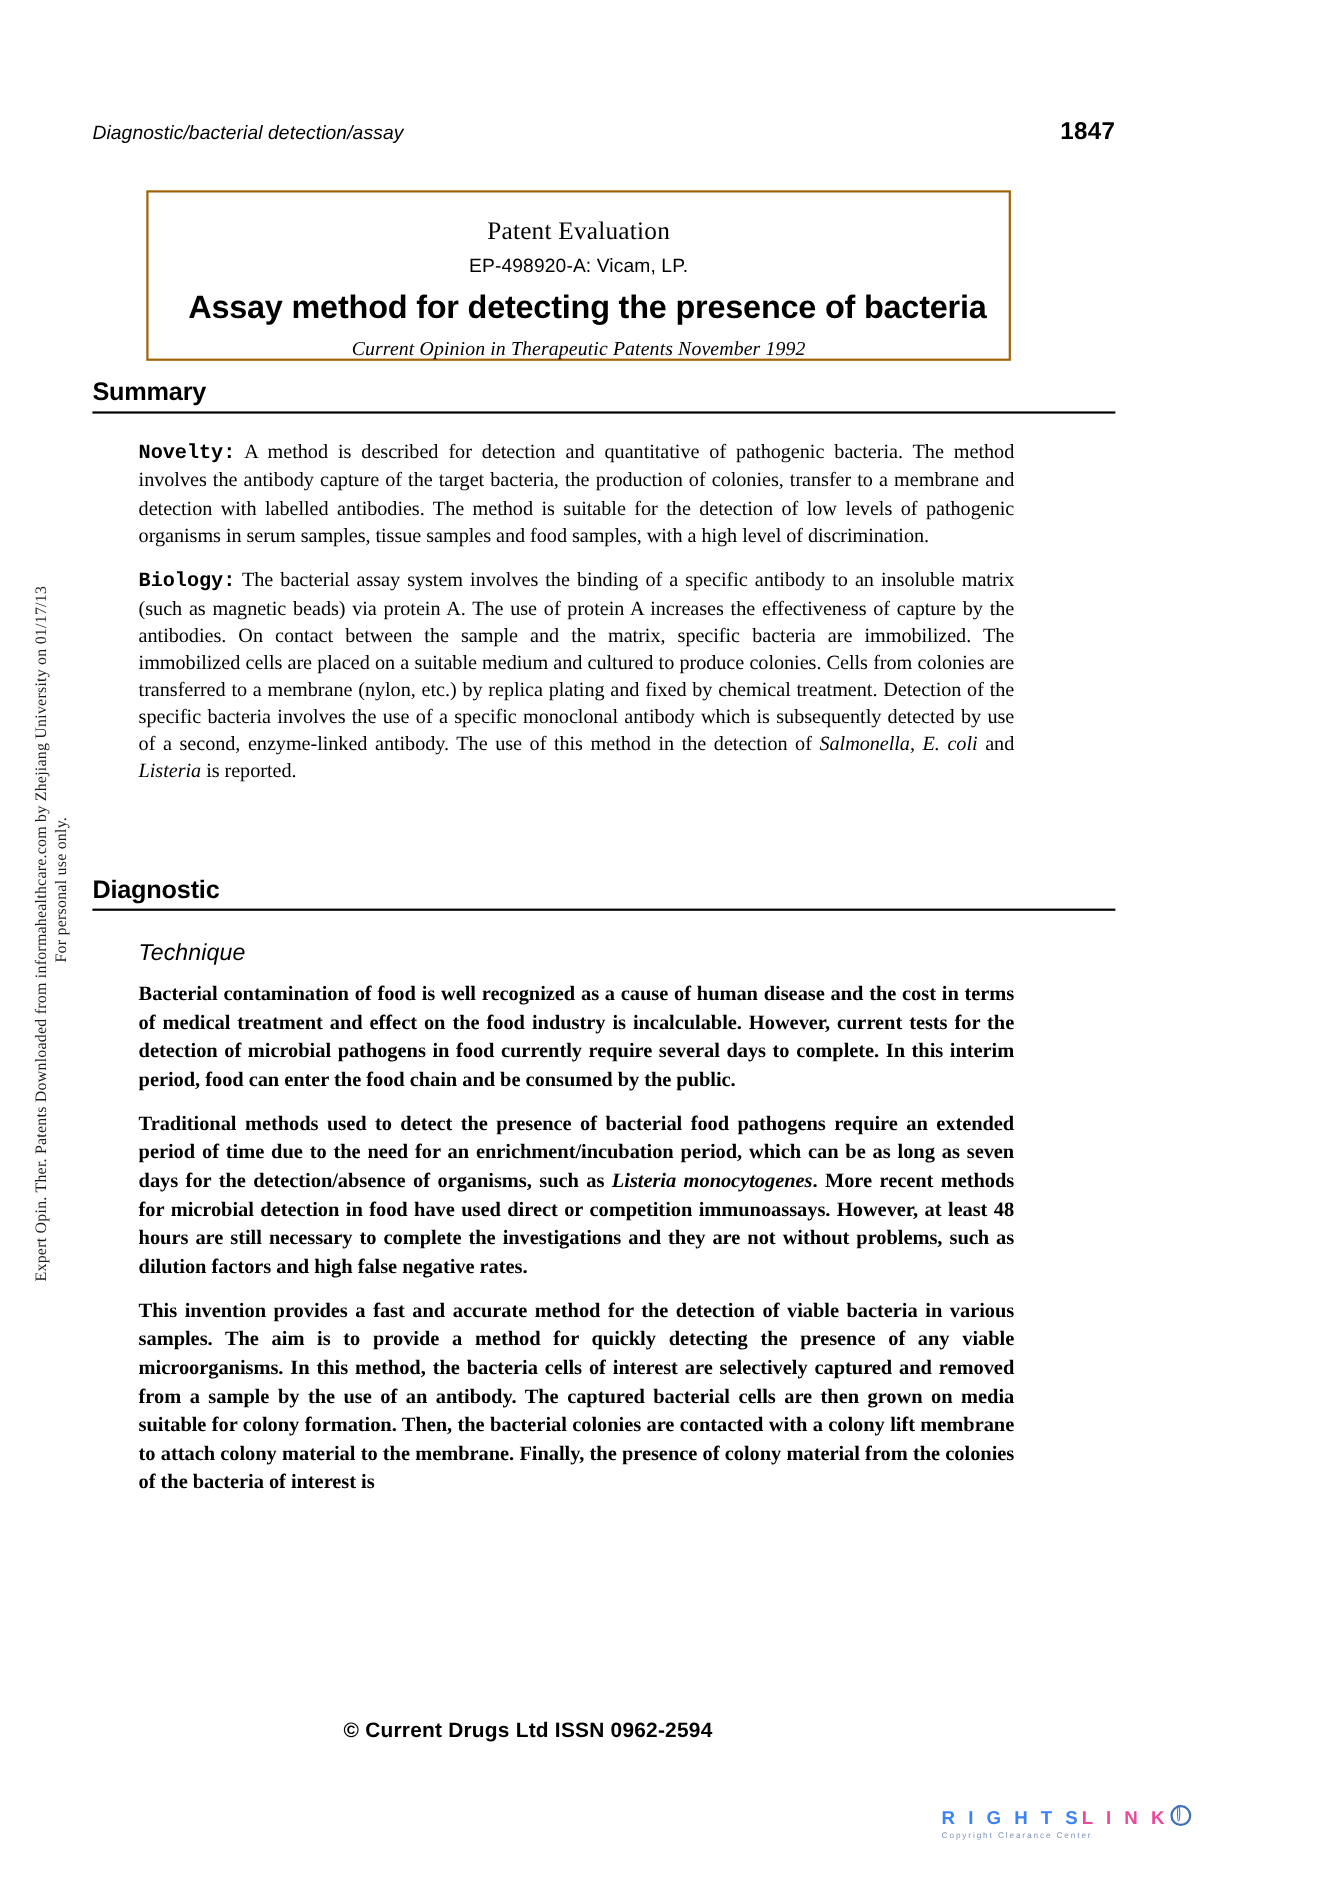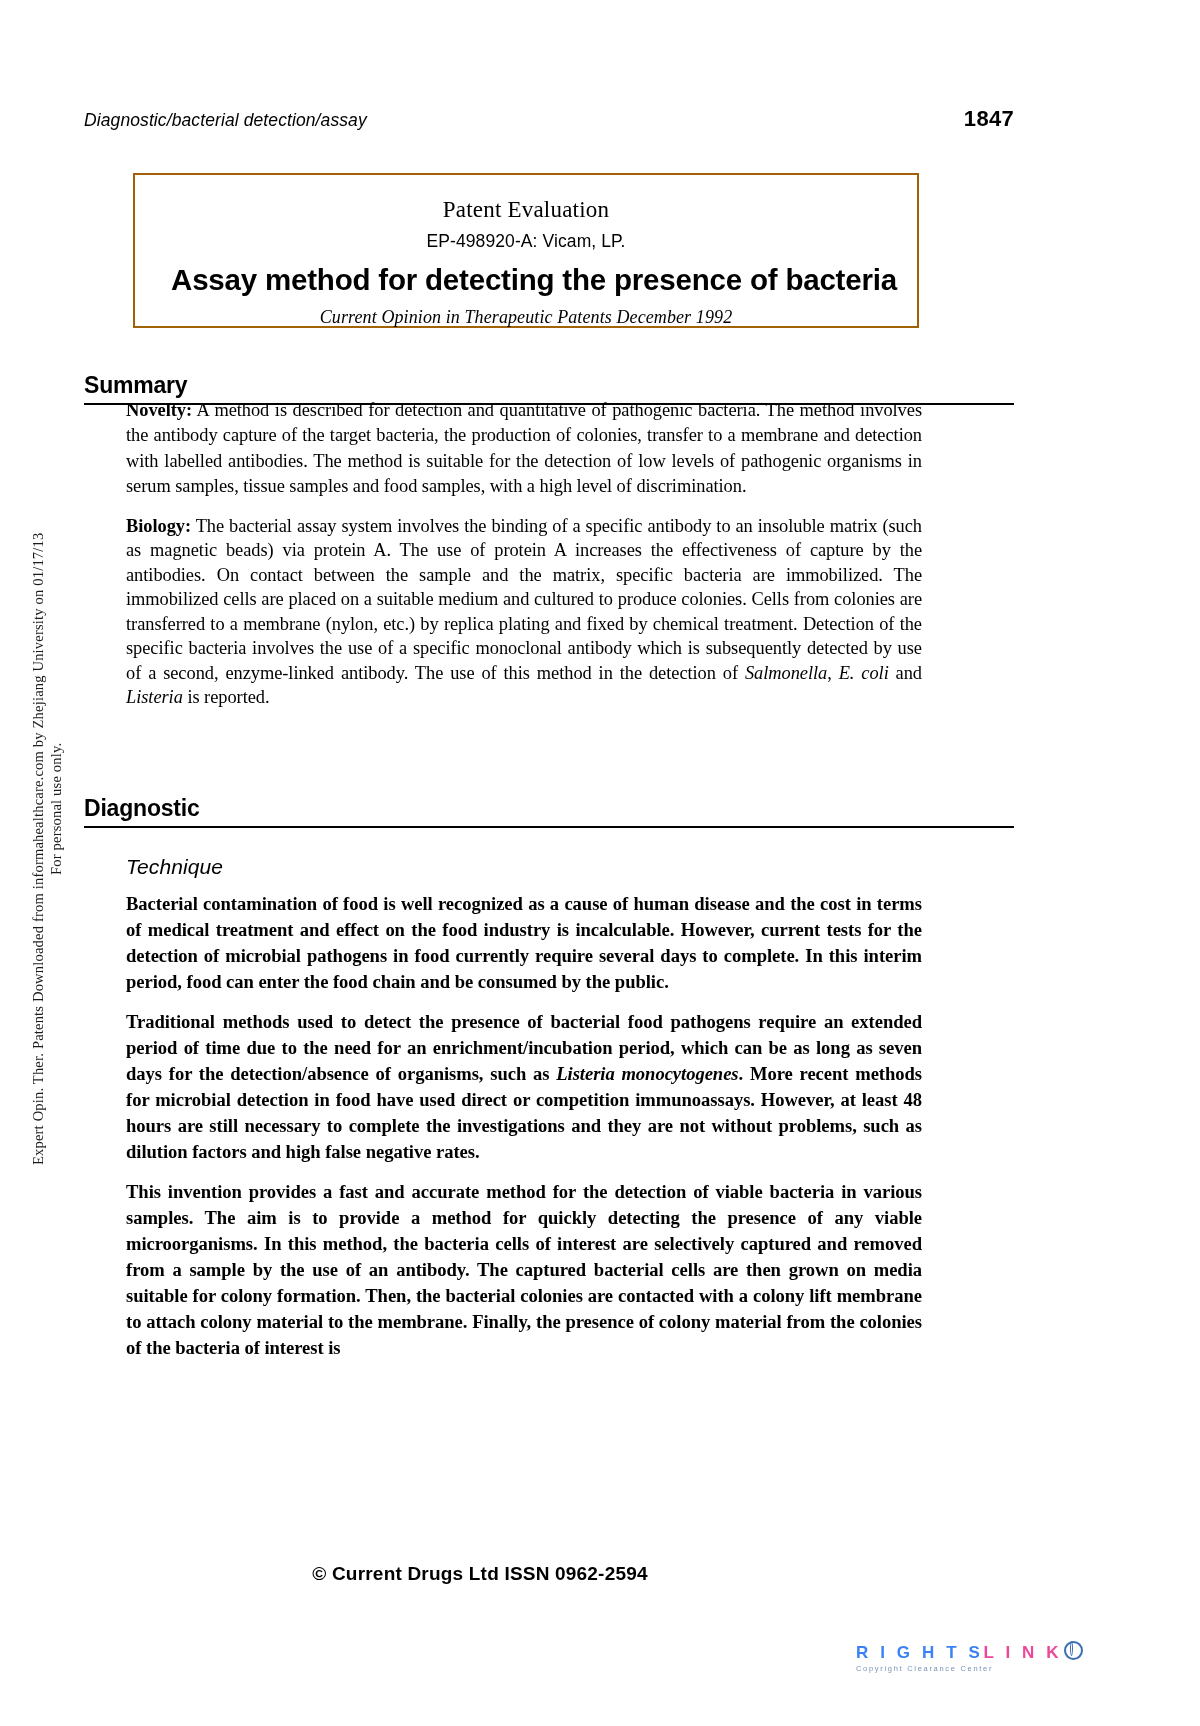--- a/index.html
+++ b/index.html
@@ -121,38 +121,38 @@
     left: 84px;
     width: 930px;
     font-family: "Liberation Sans", sans-serif;
     font-weight: bold;
     font-size: 23px;
     letter-spacing: -0.2px;
     padding-bottom: 4px;
     border-bottom: 2.5px solid #000;
     box-sizing: border-box;
   }
-  #summary-head { top: 372px; }
+  #summary-head { top: 343px; }
   #evaluation-head { top: 795px; }
 
   
   .body-col {
     position: absolute;
     left: 126px;
     width: 796px;
   }
   .para {
     font-family: "Liberation Serif", serif;
     font-size: 18.4px;
     line-height: 1.385;
     text-align: justify;
     margin: 0 0 14px 0;
     letter-spacing: -0.05px;
   }
-  .para b { font-weight: bold; }
+  .para b { font-weight: bold; font-family: Liberation Mono, monospace; }
   .para i { font-style: italic; }
 
   .para.tight { line-height: 1.33; }
 
   #summary-body { top: 398px; }
   #technique-block { top: 855px; }
 
   .sub-head {
     font-family: "Liberation Sans", sans-serif;
     font-style: italic;
@@ -242,21 +242,21 @@
 
   <div class="runhead">
     <div class="runhead-left">Diagnostic/bacterial detection/assay</div>
     <div class="runhead-right">1847</div>
   </div>
 
   <div class="titlebox">
     <div class="tb-kicker">Patent Evaluation</div>
     <div class="tb-patentno">EP-498920-A: Vicam, LP.</div>
     <div class="tb-title">Assay method for detecting the presence of bacteria</div>
-    <div class="tb-journal">Current Opinion in Therapeutic Patents December 1992</div>
+    <div class="tb-journal">Current Opinion in Therapeutic Patents November 1992</div>
   </div>
 
   <div class="sec-head" id="summary-head">Summary</div>
 
   <div class="body-col" id="summary-body">
     <p class="para"><b>Novelty:</b><span> A method is described for detection and quantitative of pathogenic bacteria. The method involves the antibody capture of the target bacteria, the production of colonies, transfer to a membrane and detection with labelled antibodies. The method is suitable for the detection of low levels of pathogenic organisms in serum samples, tissue samples and food samples, with a high level of discrimination.</span></p>
     <p class="para tight"><b>Biology:</b><span> The bacterial assay system involves the binding of a specific antibody to an insoluble matrix (such as magnetic beads) via protein A. The use of protein A increases the effectiveness of capture by the antibodies. On contact between the sample and the matrix, specific bacteria are immobilized. The immobilized cells are placed on a suitable medium and cultured to produce colonies. Cells from colonies are transferred to a membrane (nylon, etc.) by replica plating and fixed by chemical treatment. Detection of the specific bacteria involves the use of a specific monoclonal antibody which is subsequently detected by use of a second, enzyme-linked antibody. The use of this method in the detection of </span><i>Salmonella</i><span>, </span><i>E. coli</i><span> and </span><i>Listeria</i><span> is reported.</span></p>
   </div>
 
   <div class="sec-head" id="evaluation-head">Diagnostic</div>

